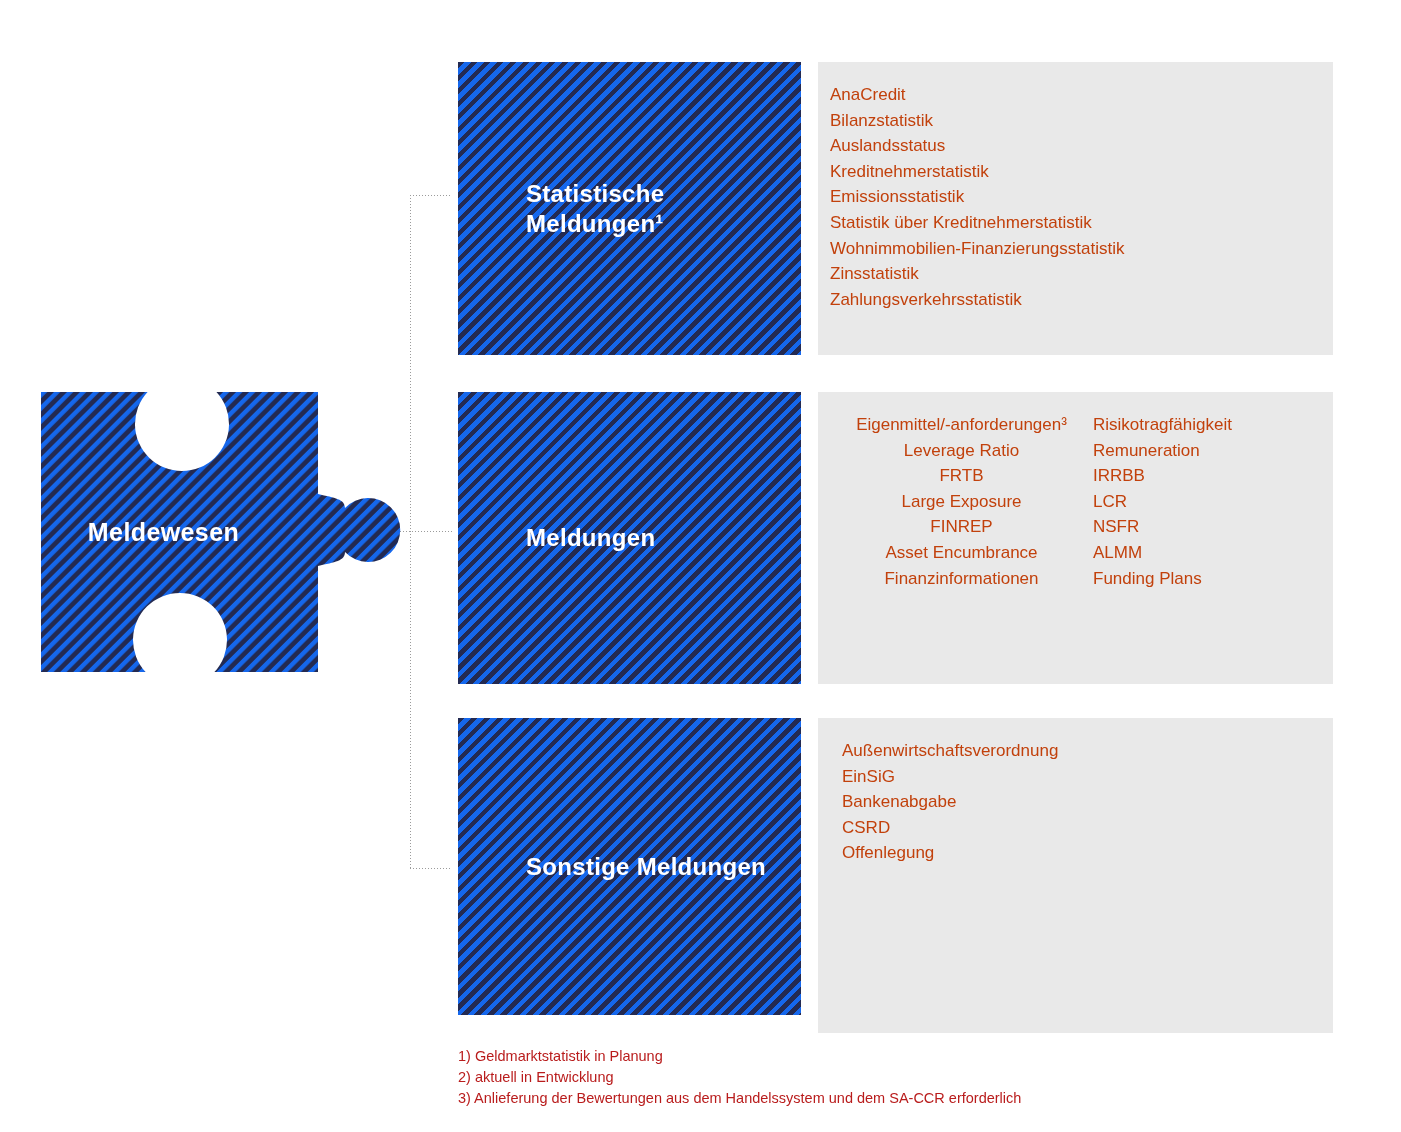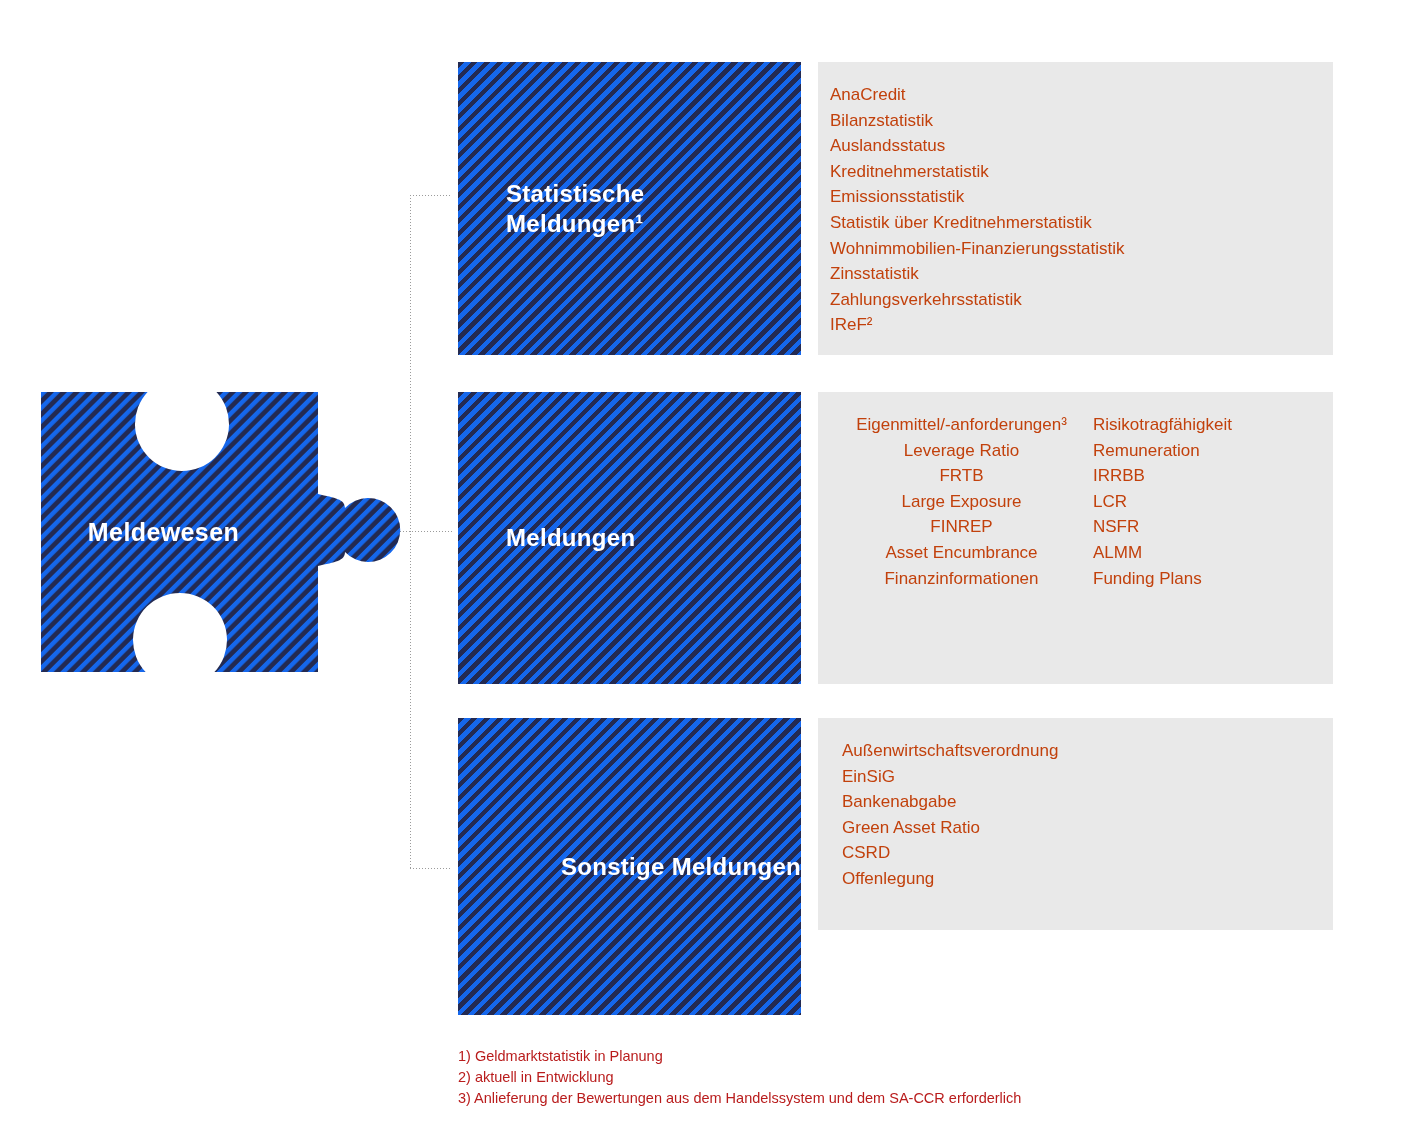--- a/index.html
+++ b/index.html
@@ -14,21 +14,21 @@
   
   .stripes {
     background:repeating-linear-gradient(135deg,
       #232a52 0px, #232a52 4.8px,
       #1567ec 4.8px, #1567ec 9.2px);
   }
   .blue-box {
     position:absolute;
     left:458px; width:343px;
     display:flex; flex-direction:column; justify-content:center;
-    padding-left:48px;
+    padding-left:68px;
   }
   .box-title {
     color:#ffffff;
     font-size:24px;
     font-weight:700;
     line-height:30px;
     letter-spacing:0.3px;
   }
   .grey-panel {
     position:absolute;
@@ -113,42 +113,40 @@
   <div class="grey-panel" style="top:62px; height:293px;">
       <div class="list-item">AnaCredit</div>
       <div class="list-item">Bilanzstatistik</div>
       <div class="list-item">Auslandsstatus</div>
       <div class="list-item">Kreditnehmerstatistik</div>
       <div class="list-item">Emissionsstatistik</div>
       <div class="list-item">Statistik über Kreditnehmerstatistik</div>
       <div class="list-item">Wohnimmobilien-Finanzierungsstatistik</div>
       <div class="list-item">Zinsstatistik</div>
       <div class="list-item">Zahlungsverkehrsstatistik</div>
-      <div class="list-item">IReF²</div>
     </div>
 
   <div class="blue-box stripes" style="top:392px; height:292px;">
     <div class="box-title">
       <div>Meldungen</div>
     </div>
   </div>
   <div class="grey-panel" style="top:392px; height:292px;">
     <div class="list-col col-1"><div class="list-item">Eigenmittel/-anforderungen³</div><div class="list-item">Leverage Ratio</div><div class="list-item">FRTB</div><div class="list-item">Large Exposure</div><div class="list-item">FINREP</div><div class="list-item">Asset Encumbrance</div><div class="list-item">Finanzinformationen</div></div><div class="list-col col-2"><div class="list-item">Risikotragfähigkeit</div><div class="list-item">Remuneration</div><div class="list-item">IRRBB</div><div class="list-item">LCR</div><div class="list-item">NSFR</div><div class="list-item">ALMM</div><div class="list-item">Funding Plans</div></div>
   </div>
 
-  <div class="blue-box stripes" style="top:718px; height:297px;text-align:right;">
+  <div class="blue-box stripes" style="top:718px; height:297px;">
     <div class="box-title">
       <div>Sonstige Meldungen</div>
     </div>
   </div>
-  <div class="grey-panel" style="top:718px; height:212px;padding-left:24px;">
+  <div class="grey-panel" style="top:718px; height:315px;padding-left:24px;">
       <div class="list-item">Außenwirtschaftsverordnung</div>
       <div class="list-item">EinSiG</div>
       <div class="list-item">Bankenabgabe</div>
-      <div class="list-item">Green Asset Ratio</div>
       <div class="list-item">CSRD</div>
       <div class="list-item">Offenlegung</div>
     </div>
 
   <div class="footnotes">
     <div>1) Geldmarktstatistik in Planung</div>
     <div>2) aktuell in Entwicklung</div>
     <div>3) Anlieferung der Bewertungen aus dem Handelssystem und dem SA-CCR erforderlich</div>
   </div>
 

